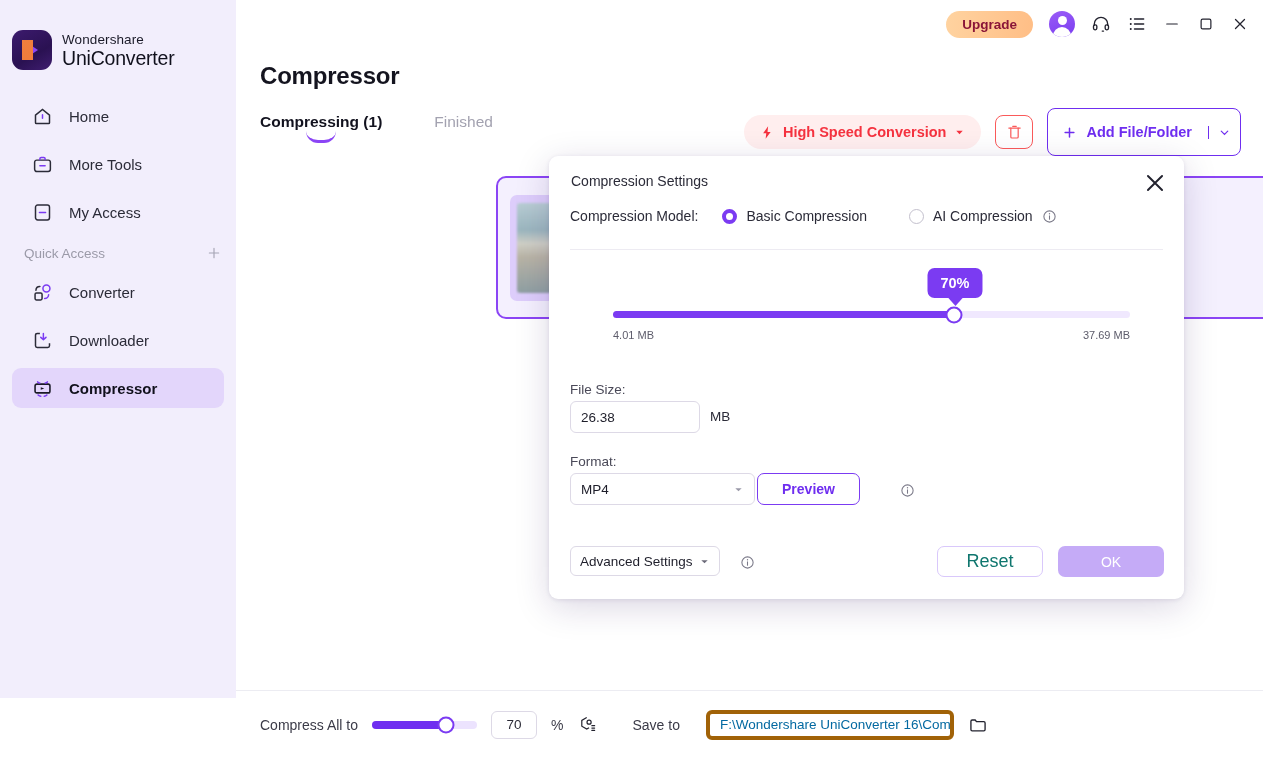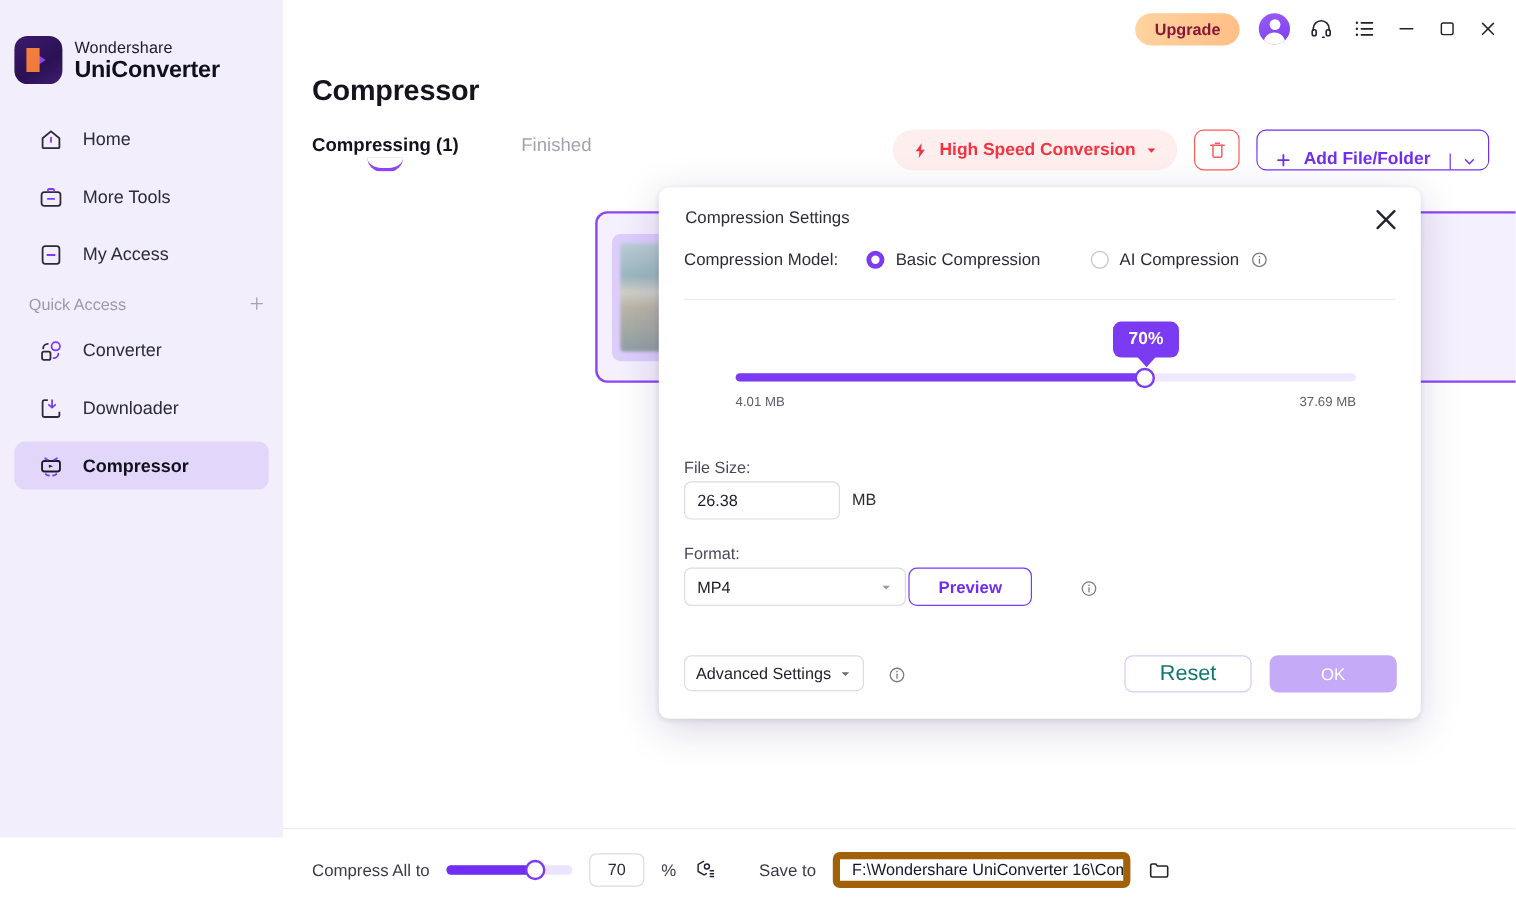--- a/index.html
+++ b/index.html
@@ -51,21 +51,21 @@
     border-left: 11px solid;
     border-image: linear-gradient(180deg,#f9a64a,#f07c3c) 1;
     border-left-color: #f7a14b;
   }
   .brand-text { line-height: 1; padding-top: 1px; }
   .brand-top {
     font-size: 13.5px; color: #1a1a28; letter-spacing: .1px;
     display: block; margin-bottom: 2px;
   }
   .brand-bottom {
-    font-size: 19.5px; color: #10101c; font-weight: bold;
+    font-size: 19.5px; color: #10101c; font-weight: normal;
     display: block; letter-spacing: -.2px;
   }
 
   .nav { margin-top: 22px; }
   .nav-item {
     display: flex; align-items: center;
     height: 40px;
     margin: 0 12px 8px 12px;
     padding-left: 20px;
     border-radius: 9px;
@@ -168,23 +168,23 @@
     font-size: 14.5px; font-weight: bold;
     cursor: pointer; font-family: inherit;
   }
   .trash-btn {
     width: 38px; height: 34px;
     border: 1.4px solid #fa5a5a; border-radius: 8px;
     background: #fff; cursor: pointer;
     display: flex; align-items: center; justify-content: center;
   }
   .addfile-group {
-    display: flex; align-items: flex-end;
+    display: flex; align-items: center;
     border: 1.5px solid #6f2ef0; border-radius: 8px;
-    overflow: hidden; height: 34px; background: #fff;
+    overflow: hidden; height: 48px; background: #fff;
   }
   .addfile-btn {
     display: flex; align-items: center; gap: 9px;
     padding: 0 16px 0 14px;
     color: #6f2ef0; font-size: 14.5px; font-weight: bold;
     background: #fff; border: none; cursor: pointer; font-family: inherit;
   }
   .addfile-caret {
     width: 32px; border-left: 1.5px solid #6f2ef0;
     display: flex; align-items: center; justify-content: center;
@@ -248,25 +248,25 @@
   }
   .pct-box {
     width: 46px; height: 28px;
     border: 1px solid #ddd9e6; border-radius: 6px;
     display: flex; align-items: center; justify-content: center;
     font-size: 13.5px; color: #2a2a36; background:#fff;
   }
   .pct-sign { font-size: 14px; color: #3b3b48; }
   .saveto-select {
     width: 248px; height: 30px;
-    border: 6px solid #a16207; border-radius: 6px;
+    border: 4px solid #a16207; border-radius: 6px;
     display: flex; align-items: center; justify-content: space-between;
     padding: 0 8px 0 10px;
-    font-size: 13.5px; color: #0f172a; background:#fff;
-    cursor: pointer; overflow: hidden; white-space: nowrap;
+    font-size: 13.5px; color: #0369a1; background:#fff;
+    cursor: pointer; overflow: hidden; white-space: nowrap; margin-left: 12px;
   }
   .compress-all-btn {
     margin-left: auto;
     display: flex; align-items: center; gap: 10px;
     background: #7431f5; color: #fff;
     border: none; border-radius: 8px;
     height: 44px; padding: 0 28px;
     font-size: 15.5px; font-weight: bold;
     cursor: pointer; font-family: inherit;
   }

